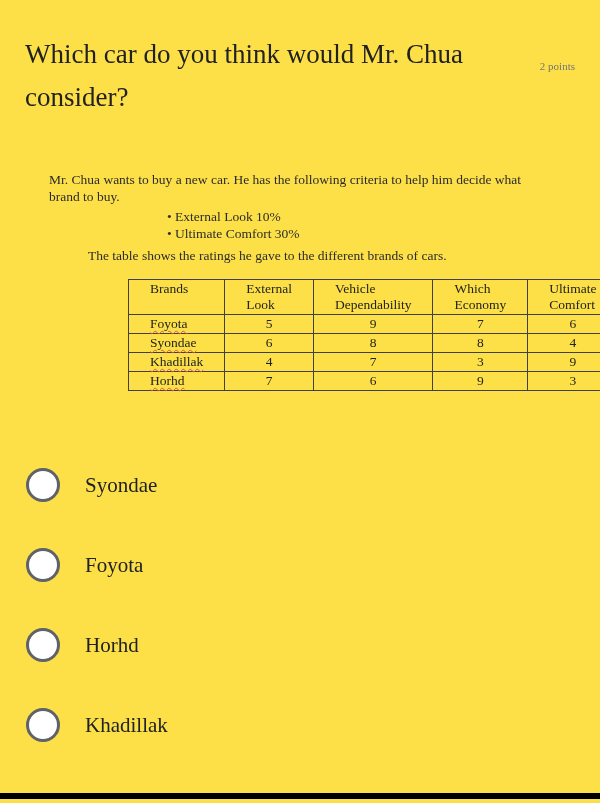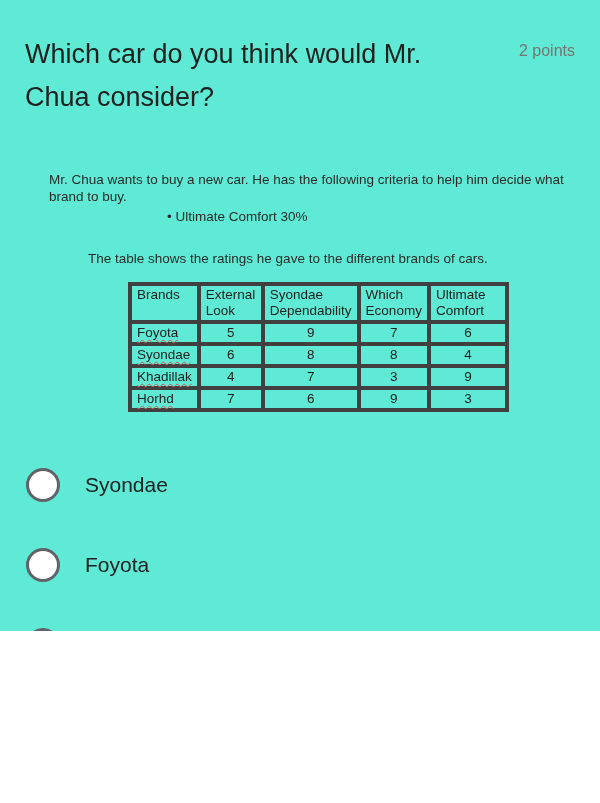--- a/index.html
+++ b/index.html
@@ -1,41 +1,41 @@
 <!DOCTYPE html>
 <html><head>
 <meta charset="utf-8">
 <style>
   * { margin: 0; padding: 0; box-sizing: border-box; }
   html, body { background: #ffffff; }
   .page {
     position: relative;
     width: 600px;
-    height: 631px;
-    background: #5eead4;
-    font-family: Liberation Sans, sans-serif;
+    height: 803px;
+    background: #fde047;
+    font-family: Liberation Serif, serif;
     overflow: hidden;
   }
 
   
   .q-title {
     position: absolute;
     left: 25px;
     top: 33px;
     width: 440px;
     font-size: 27px;
     line-height: 43px;
     font-weight: 400;
     color: #212121;
   }
   .q-points {
     position: absolute;
-    top: 42px;
+    top: 60px;
     right: 25px;
-    font-size: 16px;
+    font-size: 11px;
     color: #757575;
   }
 
   
   .desc {
     position: absolute;
     left: 49px;
     top: 171px;
     width: 545px;
     color: #2b2b2b;
@@ -46,33 +46,33 @@
     line-height: 17px;
   }
   .criteria {
     list-style: none;
     margin-top: 3px;
     padding-left: 118px;
     line-height: 17px;
   }
   .criteria li::before { content: "\2022\00a0"; }
   .table-note {
-    margin-top: 26px;
+    margin-top: 6px;
     padding-left: 39px;
     line-height: 16px;
   }
   table.ratings {
     margin: 15px 0 0 79px;
     border-collapse: collapse;
     font-size: 13.5px;
     color: #222222;
   }
   table.ratings th, table.ratings td {
-    border: 4px solid #404040;
-    padding: 1px 5px;
+    border: 1px solid #404040;
+    padding: 1px 21px;
     line-height: 16px;
     font-weight: 400;
   }
   table.ratings th { text-align: left; vertical-align: top; }
   table.ratings th.col-brands { text-align: left; }
   table.ratings td.num { text-align: center; }
   table.ratings td.brand {
     text-align: left;
     text-decoration-line: underline;
     text-decoration-style: wavy;
@@ -130,31 +130,32 @@
 <div class="page">
 
   <div class="q-title">Which car do you think would Mr. Chua consider?</div>
   <div class="q-points">2 points</div>
 
   <div class="desc">
     <div class="desc-intro">Mr. Chua wants to buy a new car. He has the following criteria to help him decide what
 brand to buy.</div>
 
     <ul class="criteria">
+      <li>External Look 10%</li>
       <li>Ultimate Comfort 30%</li>
     </ul>
 
     <div class="table-note">The table shows the ratings he gave to the different brands of cars.</div>
 
     <table class="ratings">
       <thead>
         <tr>
           <th class="col-brands w-brands">Brands</th>
           <th class="w-ext">External Look</th>
-          <th class="w-dep">Syondae Dependability</th>
+          <th class="w-dep">Vehicle Dependability</th>
           <th class="w-fuel">Which Economy</th>
           <th class="w-comf">Ultimate Comfort</th>
         </tr>
       </thead>
       <tbody>
         <tr>
           <td class="brand">Foyota</td>
           <td class="num">5</td>
           <td class="num">9</td>
           <td class="num">7</td>

